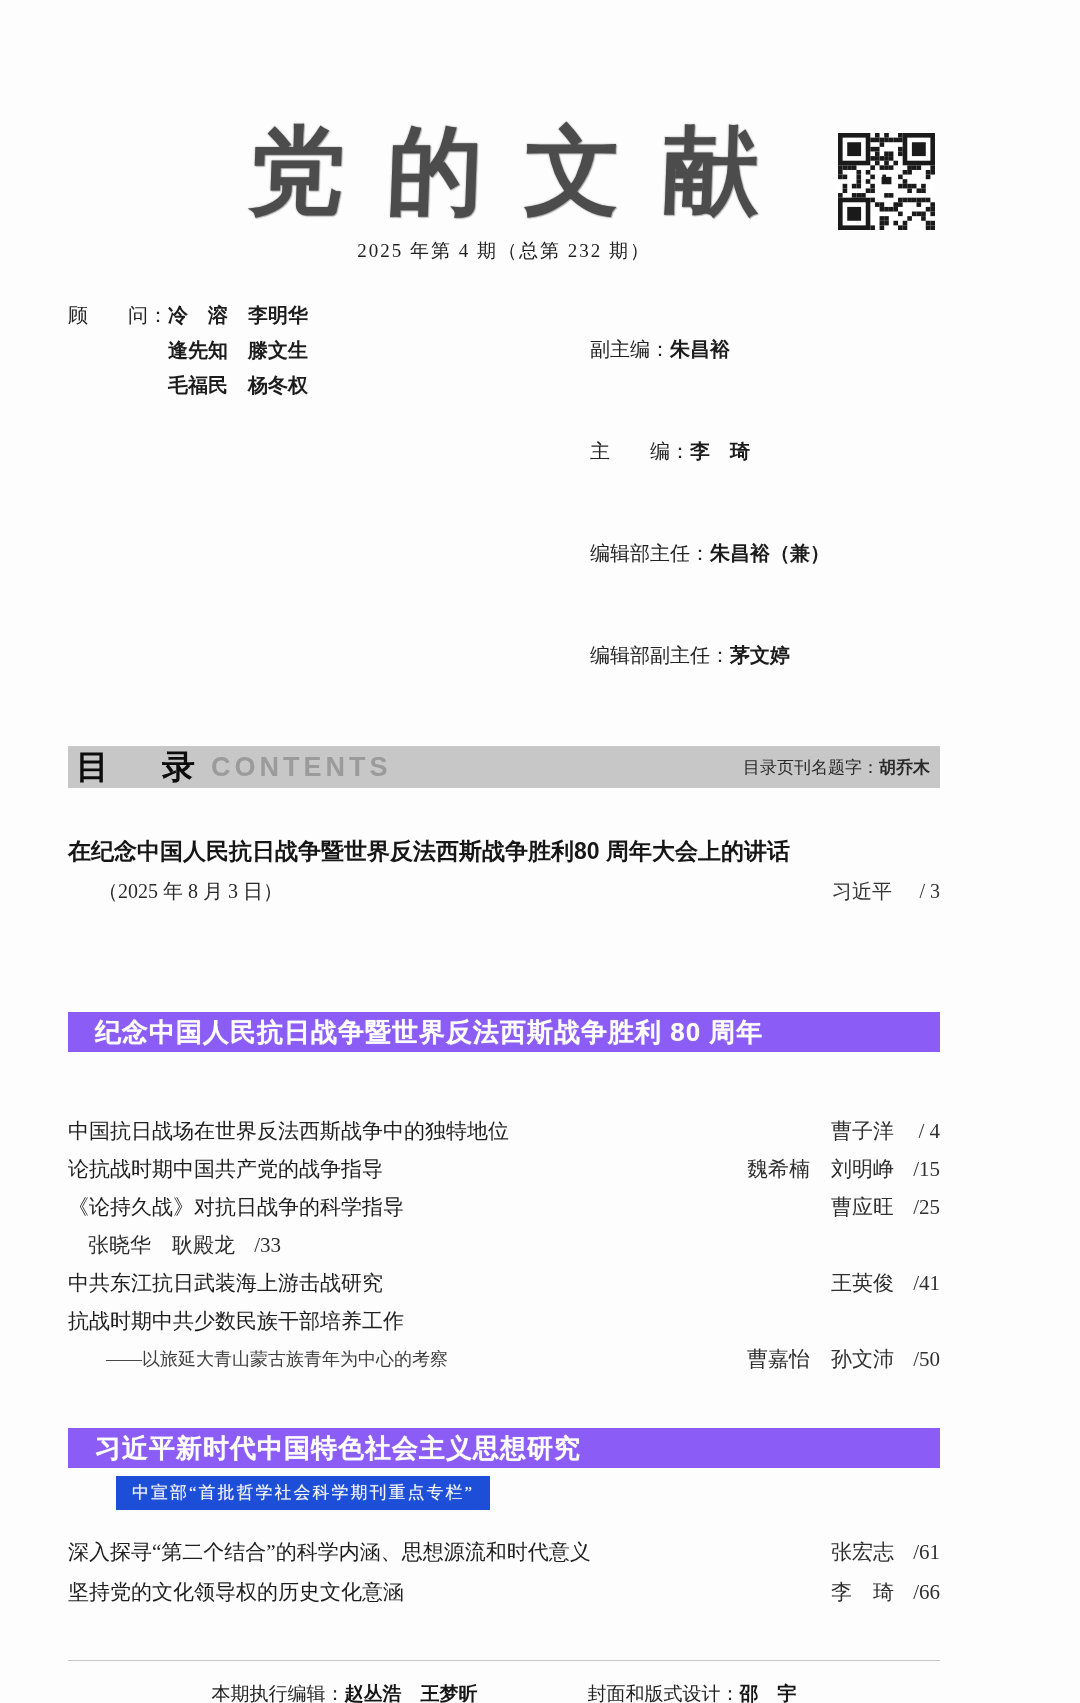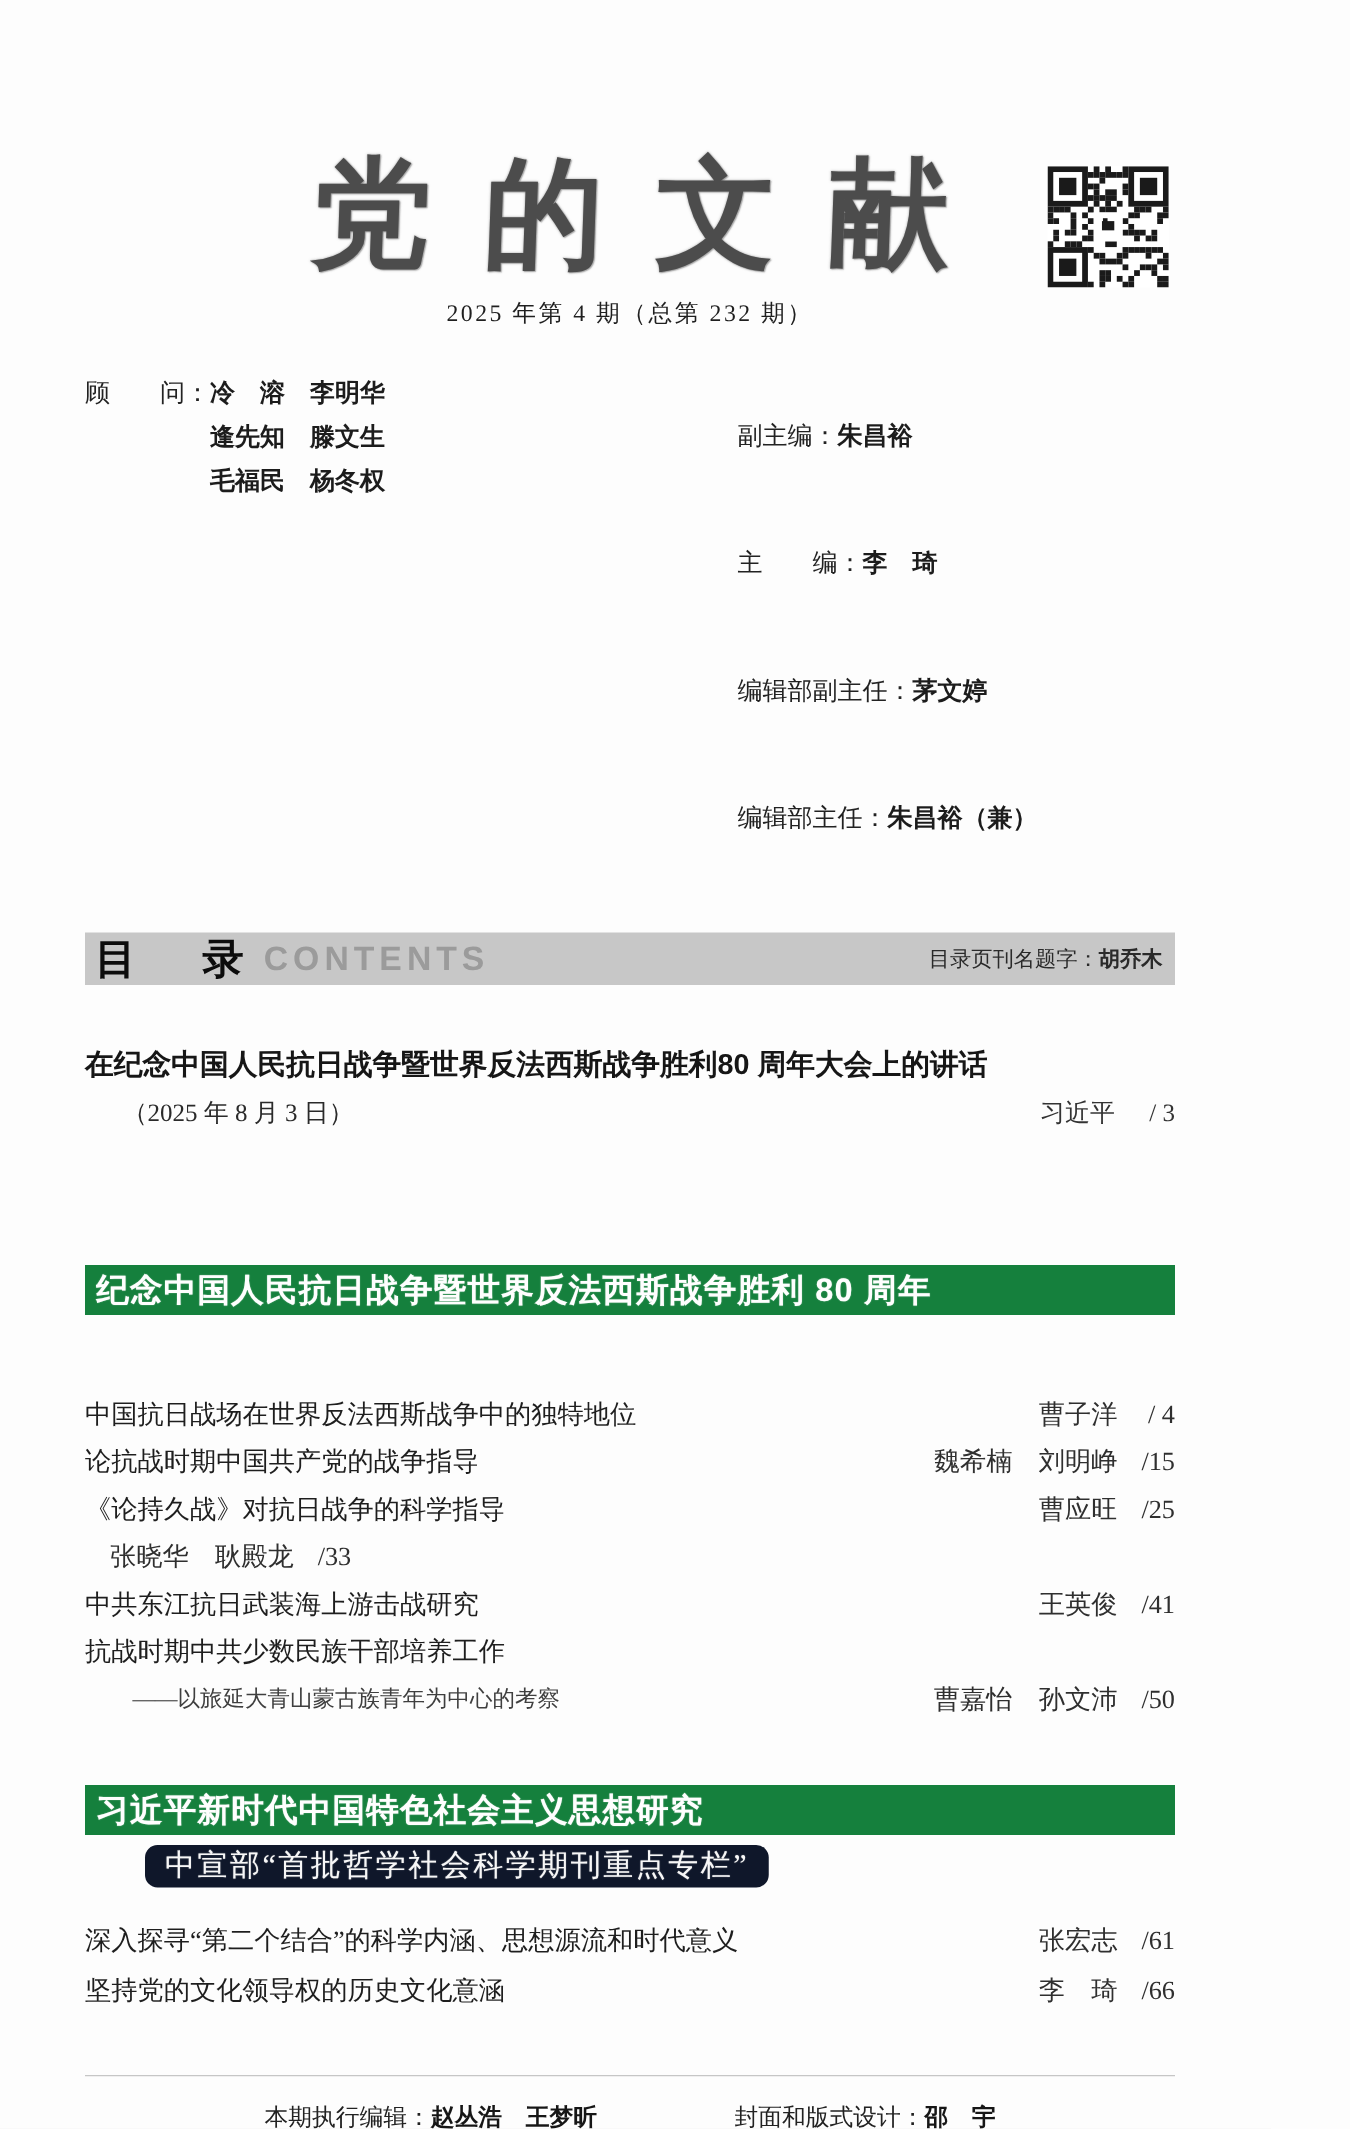--- a/index.html
+++ b/index.html
@@ -46,33 +46,32 @@
   
   .lead { margin-top:46px; }
   .lead-title { font-family:"Liberation Sans","DejaVu Sans",sans-serif; font-weight:700; font-size:23px; color:#161616; line-height:34px; }
   .lead-line2 { display:flex; align-items:baseline; margin-top:8px; font-size:20px; line-height:30px; }
   .lead-date { padding-left:30px; color:#2a2a2a; white-space:pre; }
   .lead-author { margin-left:auto; color:#333; white-space:pre; }
   .lead-page { width:48px; text-align:right; white-space:pre; color:#333; }
 
   
   .section-bar {
-    height:40px; background:#15803d; color:#fefefe;
+    height:40px; background:#8b5cf6; color:#fefefe;
     font-family:"Liberation Sans","DejaVu Sans",sans-serif; font-weight:700;
-    font-size:26px; line-height:40px; padding-left:9px; letter-spacing:1px;
+    font-size:26px; line-height:40px; padding-left:27px; letter-spacing:1px;
     text-shadow:0 0 1px rgba(255,255,255,.6);
   }
   .bar1 { margin-top:106px; }
   .bar2 { margin-top:50px; }
   .sub-bar-wrap { margin-top:8px; }
   .sub-bar {
-    display:inline-block; margin-left:48px; background:#0f172a; color:#f7f7f7;
-    font-size:24px; line-height:34px; padding:0 16px; letter-spacing:2px;
+    display:inline-block; margin-left:48px; background:#1d4ed8; color:#f7f7f7;
+    font-size:17px; line-height:34px; padding:0 16px; letter-spacing:2px;
     text-shadow:0 0 1px rgba(255,255,255,.5);
-    border-radius:10px;
   }
 
   
   .list1 { margin-top:60px; }
   .list2 { margin-top:22px; }
   .row { display:flex; align-items:flex-start; font-size:21px; line-height:38px; color:#1e1e1e; }
   .list2 .row { line-height:40px; }
   .row .t { flex:1; white-space:pre; }
   .row .a { margin-left:20px; white-space:pre; color:#2f2f2f; }
   .row .p { width:46px; text-align:right; white-space:pre; color:#2f2f2f; }
@@ -238,24 +237,24 @@
 毛福民　杨冬权</span>
       </div>
       <div class="mh-right">
         <div class="mh-row">
           <span class="lab">副主编：</span><span class="val">朱昌裕</span>
         </div>
         <div class="mh-row">
           <span class="lab">主　　编：</span><span class="val">李　琦</span>
         </div>
         <div class="mh-row">
-          <span class="lab">编辑部副主任：</span><span class="val">茅文婷</span>
+          <span class="lab">编辑部主任：</span><span class="val">朱昌裕（兼）</span>
         </div>
         <div class="mh-row">
-          <span class="lab">编辑部主任：</span><span class="val">朱昌裕（兼）</span>
+          <span class="lab">编辑部副主任：</span><span class="val">茅文婷</span>
         </div>
       </div>
     </div>
 
     <div class="contents-bar">
       <span class="cb-cn">目　录</span>
       <span class="cb-en">CONTENTS</span>
       <span class="cb-right"><span>目录页刊名题字：</span><b>胡乔木</b></span>
     </div>
 

